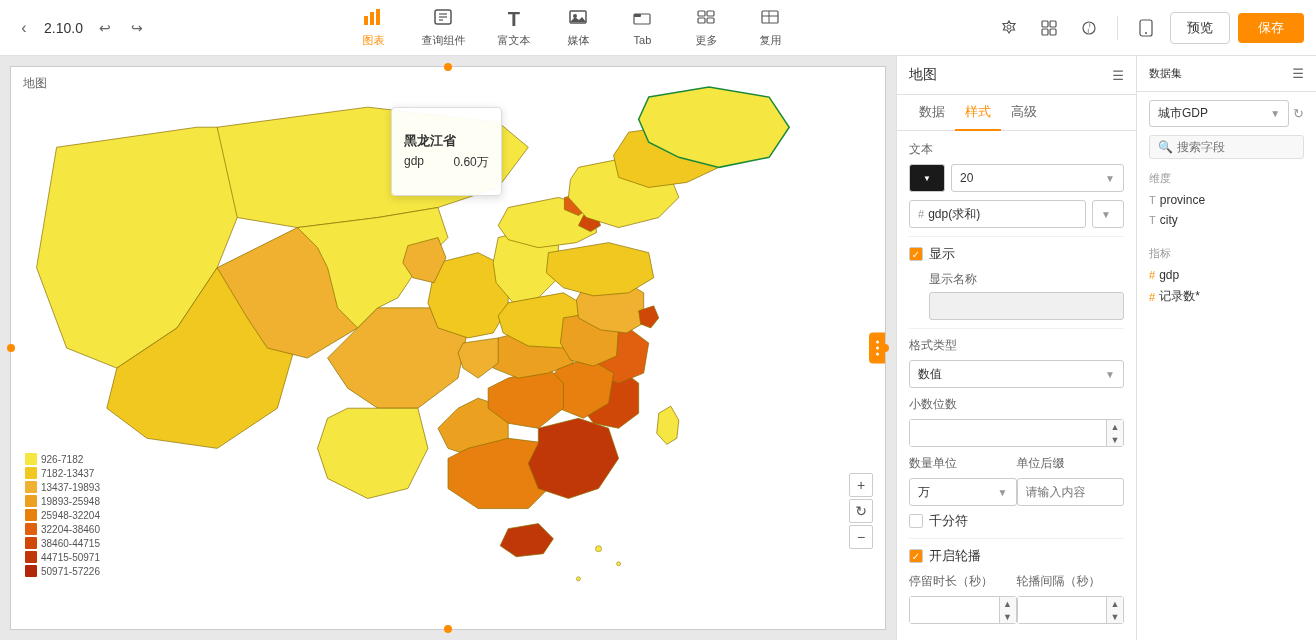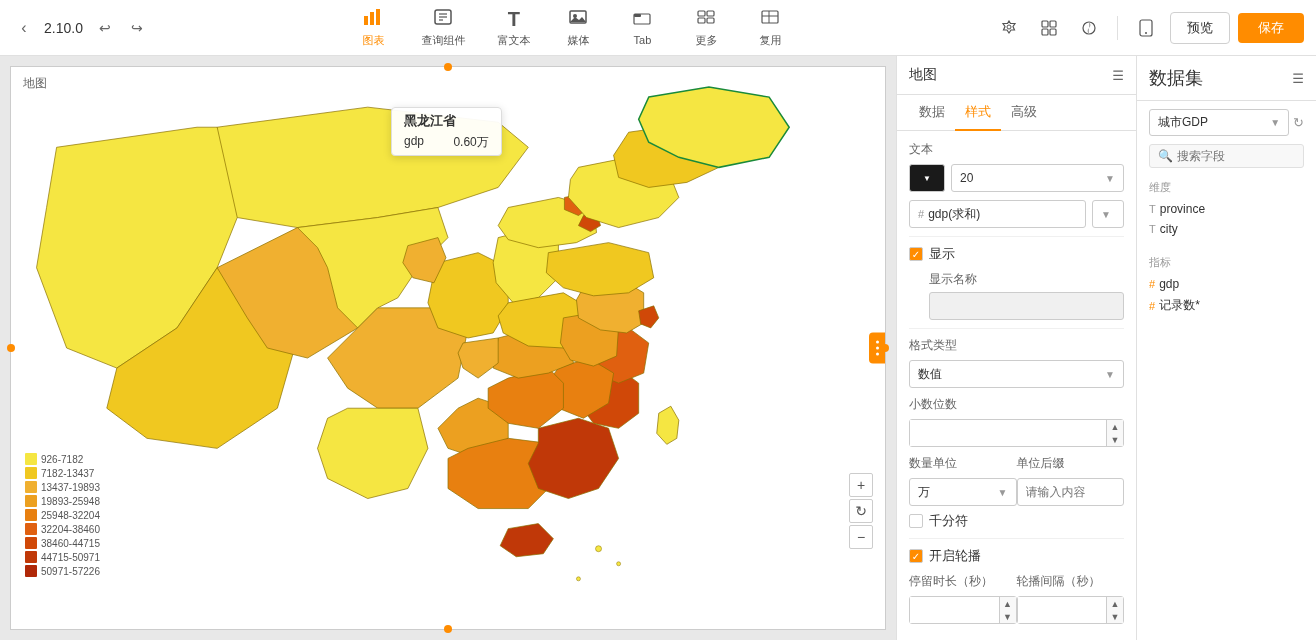--- a/index.html
+++ b/index.html
@@ -30,21 +30,21 @@
     
     .canvas-area { flex: 1; background: #e8e8e8; position: relative; overflow: hidden; }
     .canvas-wrapper { position: absolute; top: 10px; left: 10px; right: 10px; bottom: 10px; background: #fff; border: 1px solid #ccc; }
     .canvas-label { position: absolute; top: 8px; left: 12px; font-size: 12px; color: #666; }
 
     
     .map-container { width: 100%; height: 100%; position: relative; }
     .map-svg { width: 100%; height: 100%; }
 
     
-    .map-tooltip { position: absolute; top: 40px; left: 380px; background: rgba(255,255,255,0.95); border: 1px solid #ddd; border-radius: 4px; padding: 4px 12px; font-size: 12px; box-shadow: 0 2px 8px rgba(0,0,0,0.15); pointer-events: none; }
+    .map-tooltip { position: absolute; top: 40px; left: 380px; background: rgba(255,255,255,0.95); border: 1px solid #ddd; border-radius: 4px; padding: 24px 12px; font-size: 12px; box-shadow: 0 2px 8px rgba(0,0,0,0.15); pointer-events: none; }
     .tooltip-title { font-weight: bold; margin-bottom: 4px; font-size: 13px; }
     .tooltip-row { display: flex; gap: 8px; }
 
     
     .legend { position: absolute; bottom: 50px; left: 14px; font-size: 10px; }
     .legend-item { display: flex; align-items: center; gap: 4px; margin-bottom: 2px; }
     .legend-color { width: 12px; height: 12px; border-radius: 1px; }
 
     
     .map-controls { position: absolute; right: 12px; bottom: 80px; display: flex; flex-direction: column; gap: 2px; }
@@ -85,21 +85,21 @@
     .number-input { flex: 1; border: none; padding: 0 8px; font-size: 12px; outline: none; width: 60px; }
     .number-spinners { display: flex; flex-direction: column; border-left: 1px solid #ccc; }
     .spinner-btn { flex: 1; width: 16px; display: flex; align-items: center; justify-content: center; cursor: pointer; font-size: 9px; color: #666; background: #f8f8f8; }
     .two-col { display: flex; }
     .two-col > * { flex: 1; }
     .section-divider { height: 1px; background: #f0f0f0; margin: 8px 0; }
 
     
     .dataset-panel { width: 180px; background: #fff; border-left: 1px solid #e0e0e0; display: flex; flex-direction: column; overflow-y: auto; }
     .dataset-header { display: flex; align-items: center; justify-content: space-between; padding: 10px 12px; border-bottom: 1px solid #e0e0e0; }
-    .dataset-title { font-size: 18px; font-weight: 500; }
+    .dataset-title { font-size: 11px; font-weight: 500; }
     .dataset-selector { display: flex; align-items: center; border: 1px solid #ccc; border-radius: 3px; padding: 4px 8px; font-size: 12px; background: #fff; cursor: pointer; margin: 8px 12px 4px; gap: 4px; }
     .dataset-selector-text { flex: 1; }
     .dataset-section { padding: 4px 12px; }
     .dataset-section-label { font-size: 11px; color: #999; margin-bottom: 4px; }
     .dataset-field-item { display: flex; align-items: center; gap: 4px; padding: 3px 0; font-size: 12px; color: #333; }
     .field-type-icon { color: #999; font-size: 11px; }
     .dataset-refresh-icon { cursor: pointer; color: #999; font-size: 13px; }
 
     
     .resize-handle { position: absolute; width: 8px; height: 8px; background: #ff8c00; border-radius: 50%; }

